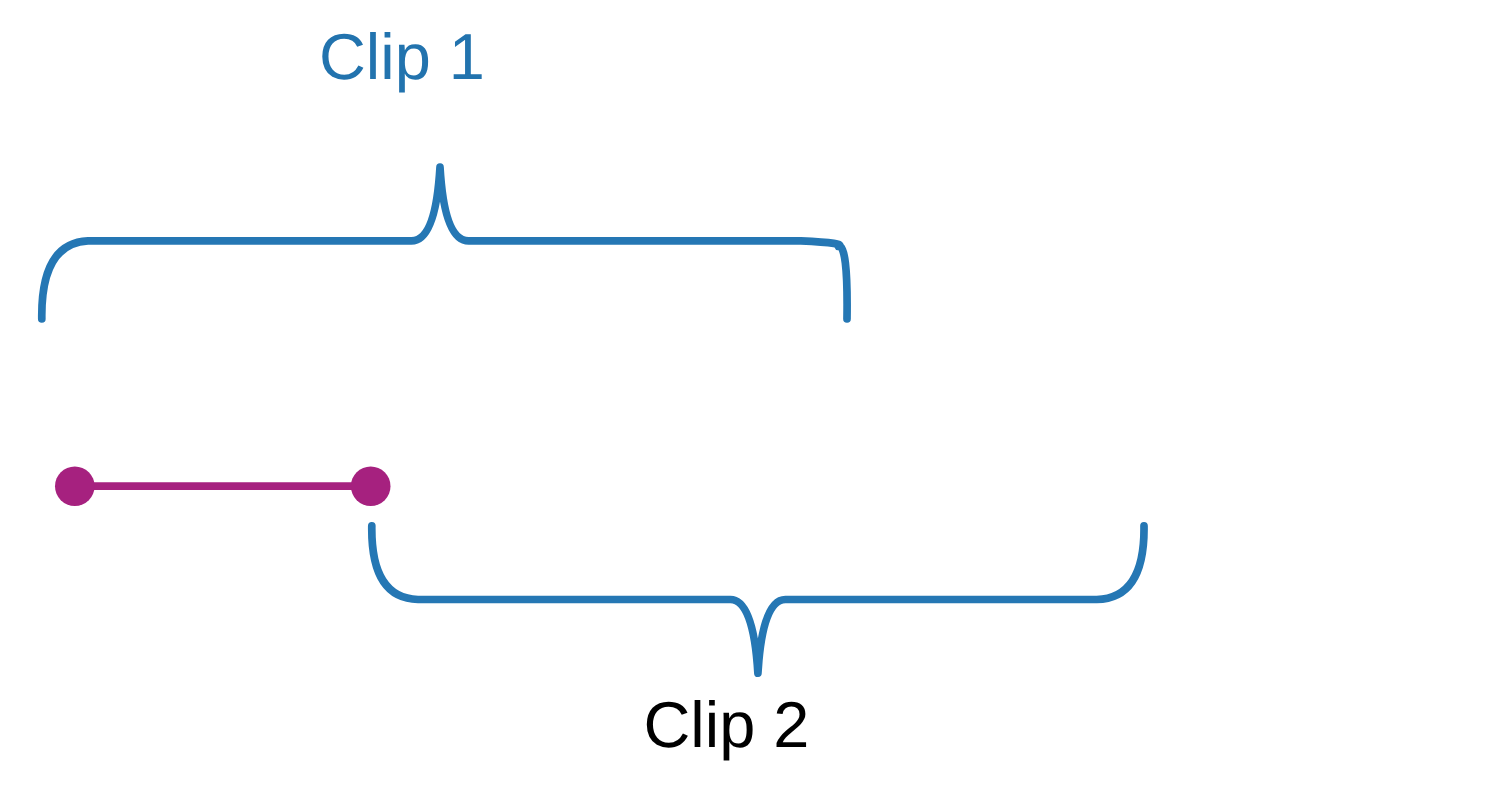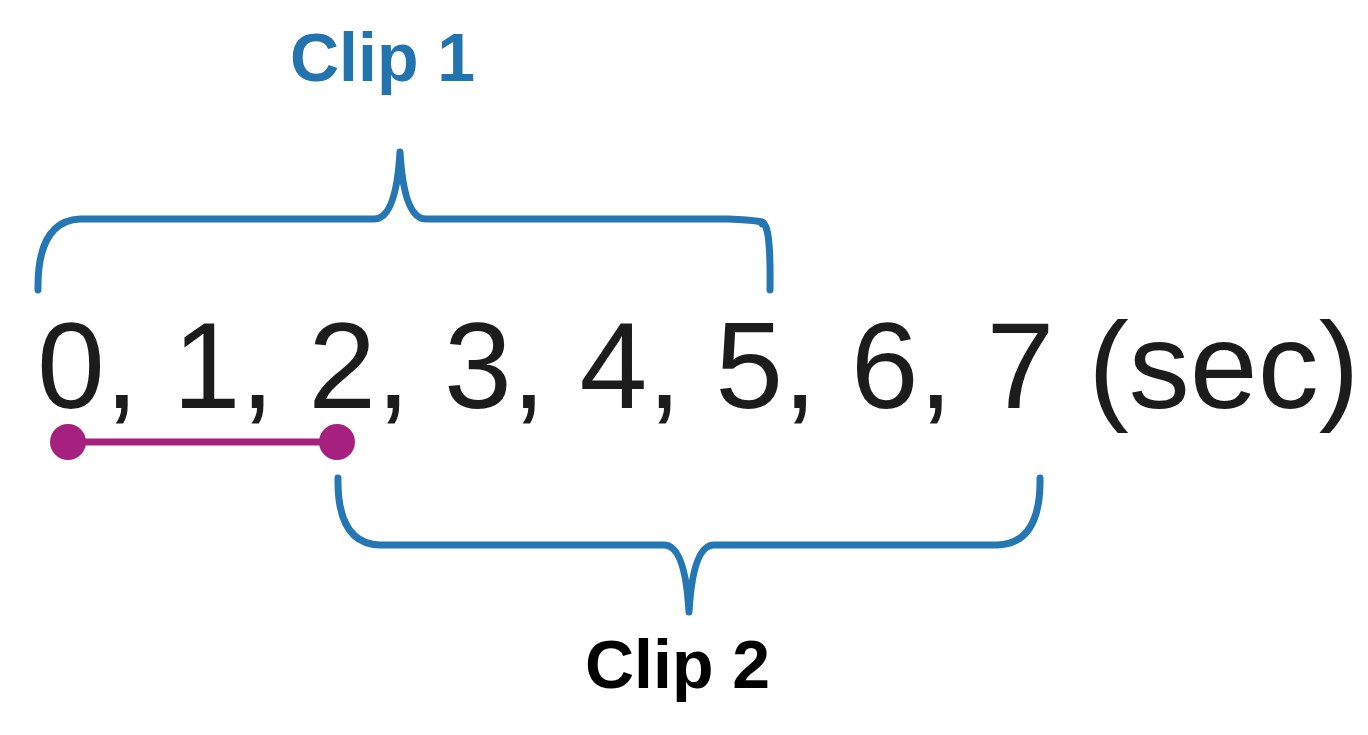--- a/index.html
+++ b/index.html
@@ -14,22 +14,22 @@
   }
   .diagram-svg {
     position: absolute;
     inset: 0;
     width: 1368px;
     height: 735px;
   }
   .clip-label {
     position: absolute;
     line-height: 1;
-    font-size: 68px;
-    font-weight: 700;
+    font-size: 59px;
+    font-weight: 400;
     white-space: nowrap;
   }
   .clip1-label { left: 290px; top: 23px; }
   .clip2-label { left: 585px; top: 630px; }
   .timeline-numbers {
     position: absolute;
     left: 37px;
     top: 305px;
     line-height: 1;
     font-size: 122px;
@@ -51,17 +51,16 @@
 
     <path d="M 338 478 Q 337 544 380 545 L 664 545 Q 685 545 689 612 Q 693 545 714 545 L 997 545 Q 1041 544 1040 478" fill="none" stroke-width="7" stroke-linecap="round" stroke-linejoin="round" stroke="#2577b4"></path>
 
     <g>
       <line x1="68" y1="442" x2="337" y2="442" stroke-width="7" stroke="#a6217f"></line>
       <circle cx="68" cy="442" r="18" fill="#a6217f"></circle>
       <circle cx="337" cy="442" r="18" fill="#a6217f"></circle>
     </g>
   </svg>
 
-  <div class="timeline-numbers" style="color: rgb(28, 28, 28);">0, 1, 2, 3, 4, 5, 6, 7 (sec)</div>
 
   <div class="clip-label clip2-label" style="color: #000000;">Clip 2</div>
 
 </div>
 
 </body></html>

